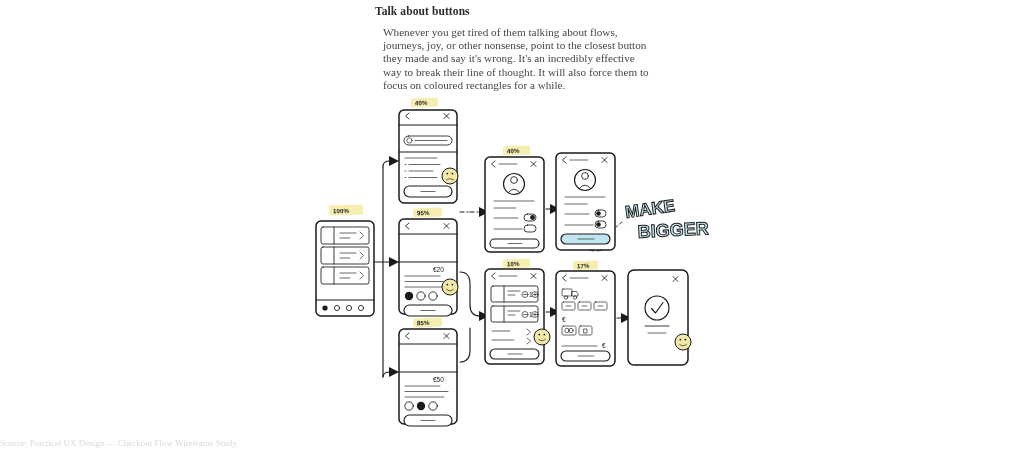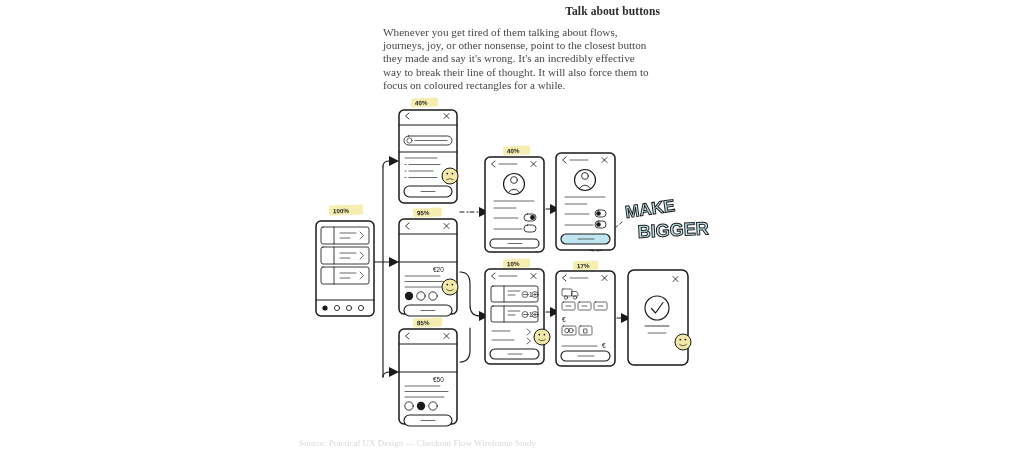--- a/index.html
+++ b/index.html
@@ -13,21 +13,21 @@
   #stage{position:relative;width:1024px;height:450px;}
 
   
   .copy{
     position:absolute;left:375px;top:4px;width:285px;
     color:#3a3a3c;
   }
   .copy h2{
     font-family:"Liberation Serif",serif;
     font-size:11.5px;line-height:14px;margin:0 0 2px 0;
-    font-weight:bold;color:#2b2b2d;letter-spacing:.1px;text-align:right;
+    font-weight:bold;color:#2b2b2d;letter-spacing:.1px;
   }
   .copy p{
     margin:8px;font-size:11.2px;line-height:13.2px;color:#46464a;
   }
 
   
   #diagram{position:absolute;left:0;top:0;width:1024px;height:450px;}
 
   .ink{fill:none;stroke:#1a1a1a;stroke-linecap:round;stroke-linejoin:round;}
   .ink-thick{stroke-width:1.5;}
@@ -38,21 +38,21 @@
   .fill-white{fill:#ffffff;}
   .note{fill:#f5eeb0;stroke:none;}
   .note-txt{font-family:"Liberation Sans",sans-serif;font-size:6.2px;font-weight:bold;fill:#1a1a1a;}
   .badge{fill:#f2e9a8;stroke:#1a1a1a;stroke-width:1;}
   .hl{fill:#bfe6f0;stroke:#1a1a1a;stroke-width:1.2;}
   .bigtxt{font-family:"Liberation Sans",sans-serif;font-weight:bold;}
   .cur{font-family:"Liberation Sans",sans-serif;font-size:6.5px;fill:#1a1a1a;}
 
   
   .caption{
-    position:absolute;left:0;top:438px;width:835px;text-align:center;
+    position:absolute;left:0;top:438px;width:835px;
     font-family:"Liberation Serif",serif;font-size:9px;color:#d9d9dc;
     white-space:nowrap;overflow:hidden;
   }
 </style>
 </head>
 <body>
 
 <div id="stage">
 
   <div class="copy">

